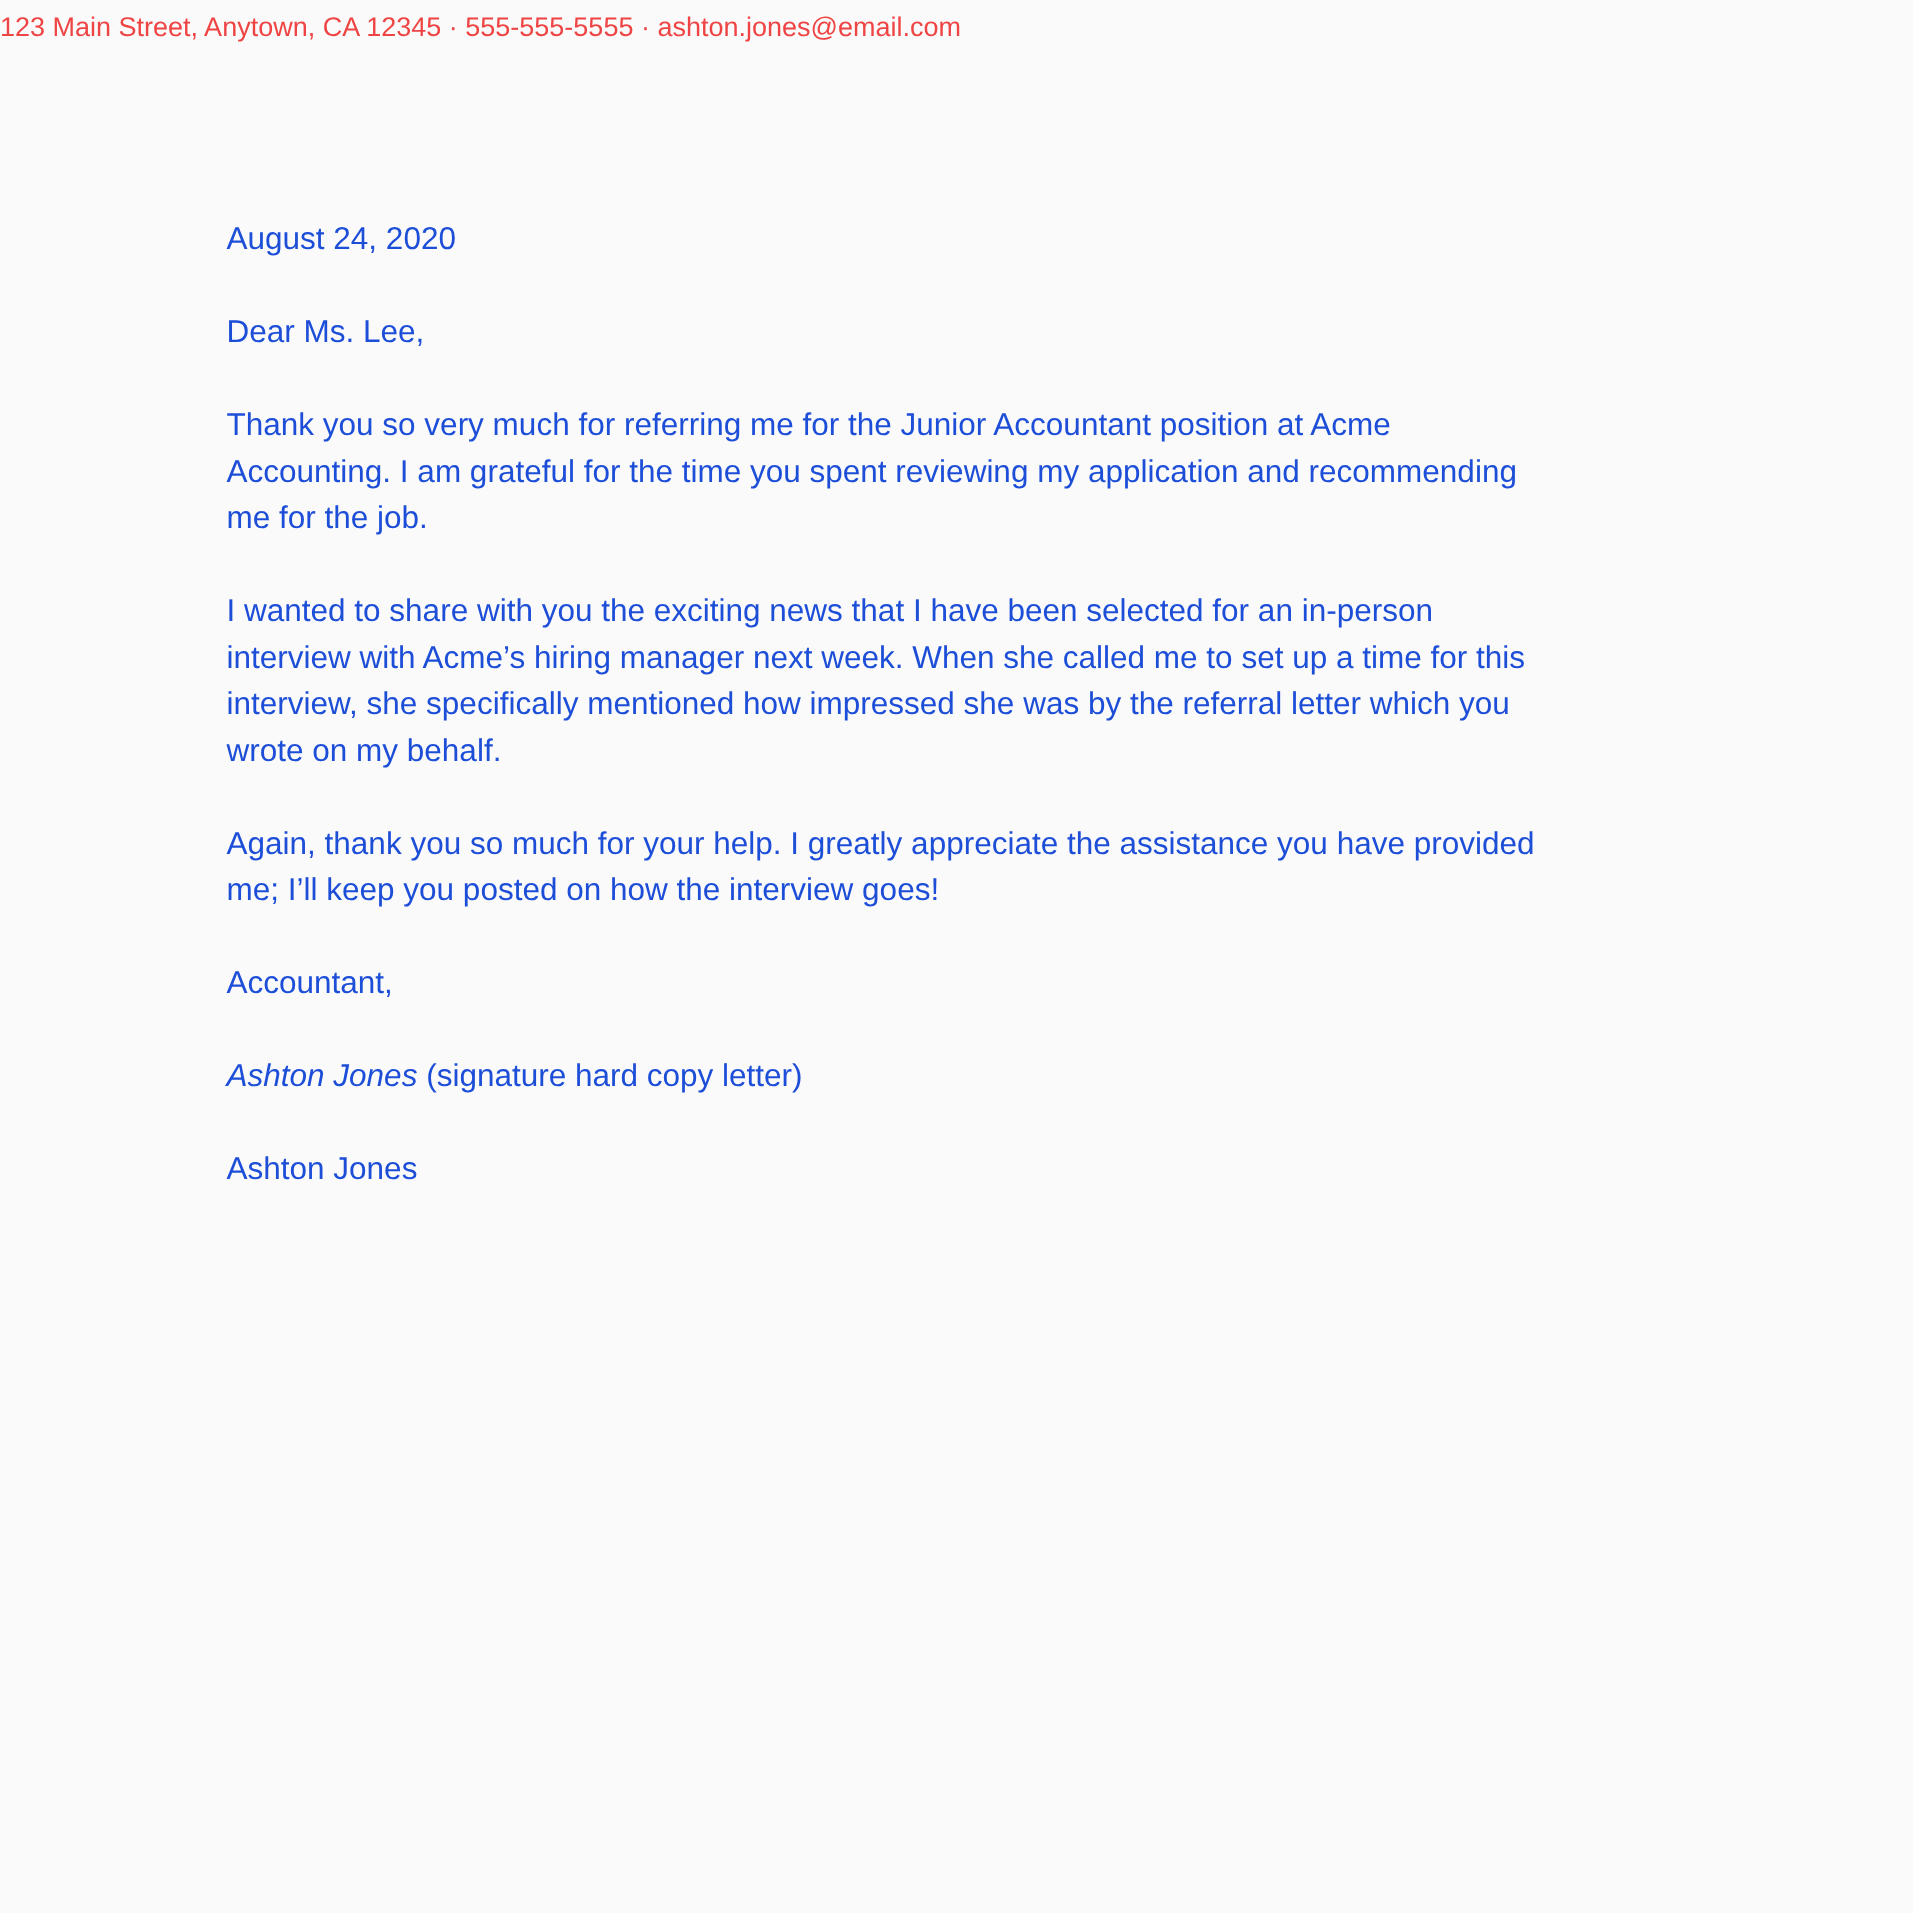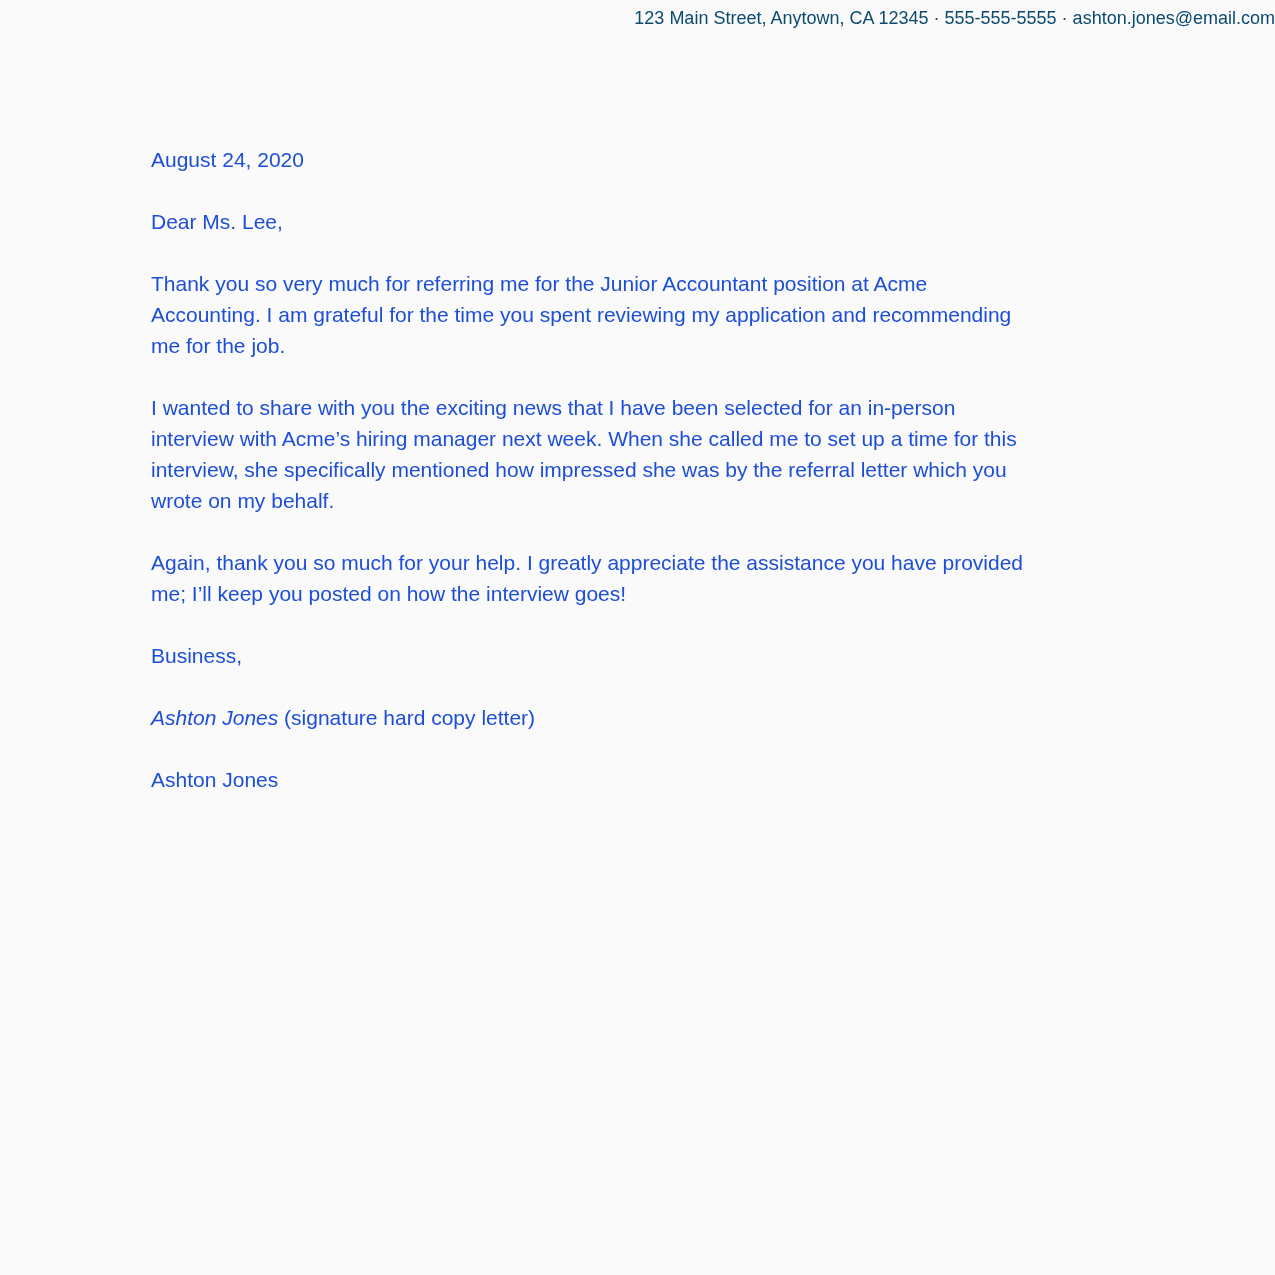--- a/index.html
+++ b/index.html
@@ -14,25 +14,25 @@
     background: #fafafa;
     color: #1b1b1b;
     font-family: "Liberation Sans", sans-serif;
     overflow: hidden;
   }
   .contact-header {
     position: absolute;
     top: 0;
     left: 0;
     width: 100%;
-    text-align: right;
+    text-align: left;
     padding-top: 6px;
     font-size: 18px;
     line-height: 24px;
-    color: #0c4a6e;
+    color: #ef4444;
   }
   .letter {
     position: absolute;
     left: 151px;
     top: 144px;
     width: 1030px;
   }
   .letter p {
     margin: 0 0 31px 0;
     font-size: 21px;
@@ -68,20 +68,20 @@
 me for the job.</p>
 
     <p>I wanted to share with you the exciting news that I have been selected for an in-person
 interview with Acme’s hiring manager next week. When she called me to set up a time for this
 interview, she specifically mentioned how impressed she was by the referral letter which you
 wrote on my behalf.</p>
 
     <p>Again, thank you so much for your help. I greatly appreciate the assistance you have provided
 me; I’ll keep you posted on how the interview goes!</p>
 
-    <p>Business,</p>
+    <p>Accountant,</p>
 
     <p><span class="sig-name">Ashton Jones</span><span> (signature hard copy letter)</span></p>
 
     <p>Ashton Jones</p>
 
   </div>
 </div>
 
 </body></html>

